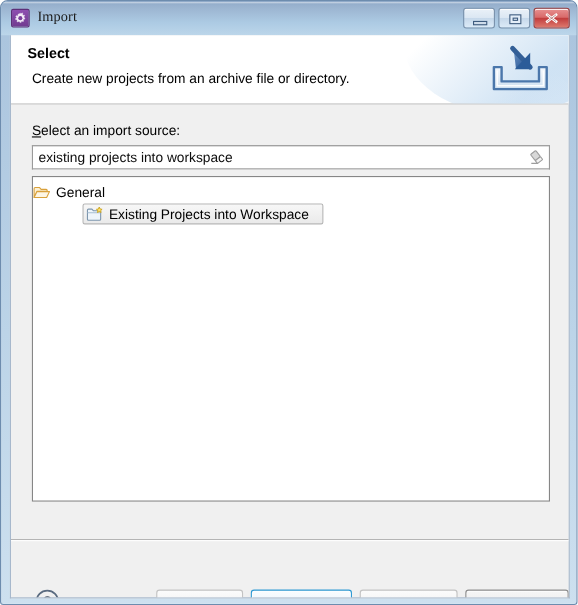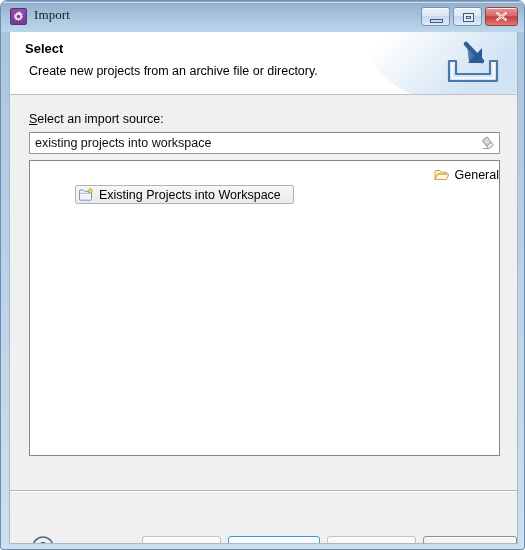--- a/index.html
+++ b/index.html
@@ -213,22 +213,20 @@
   }
   .tree-row {
     position: relative;
     height: 19px;
     display: flex;
     align-items: center;
     box-sizing: border-box;
   }
   #tree-row-general {
     margin-top: 4px;
-    padding-left: 21px;
-    justify-content: flex-end;
   }
   #tree-row-existing {
     margin-top: 1px;
     margin-left: 45px;
     margin-right: 6px;
     padding-left: 2px;
     width: 219px;
     background: linear-gradient(to bottom, #f7f7f7, #eaeaea);
     border: 1px solid #b4b4b4;
     border-radius: 2px;

